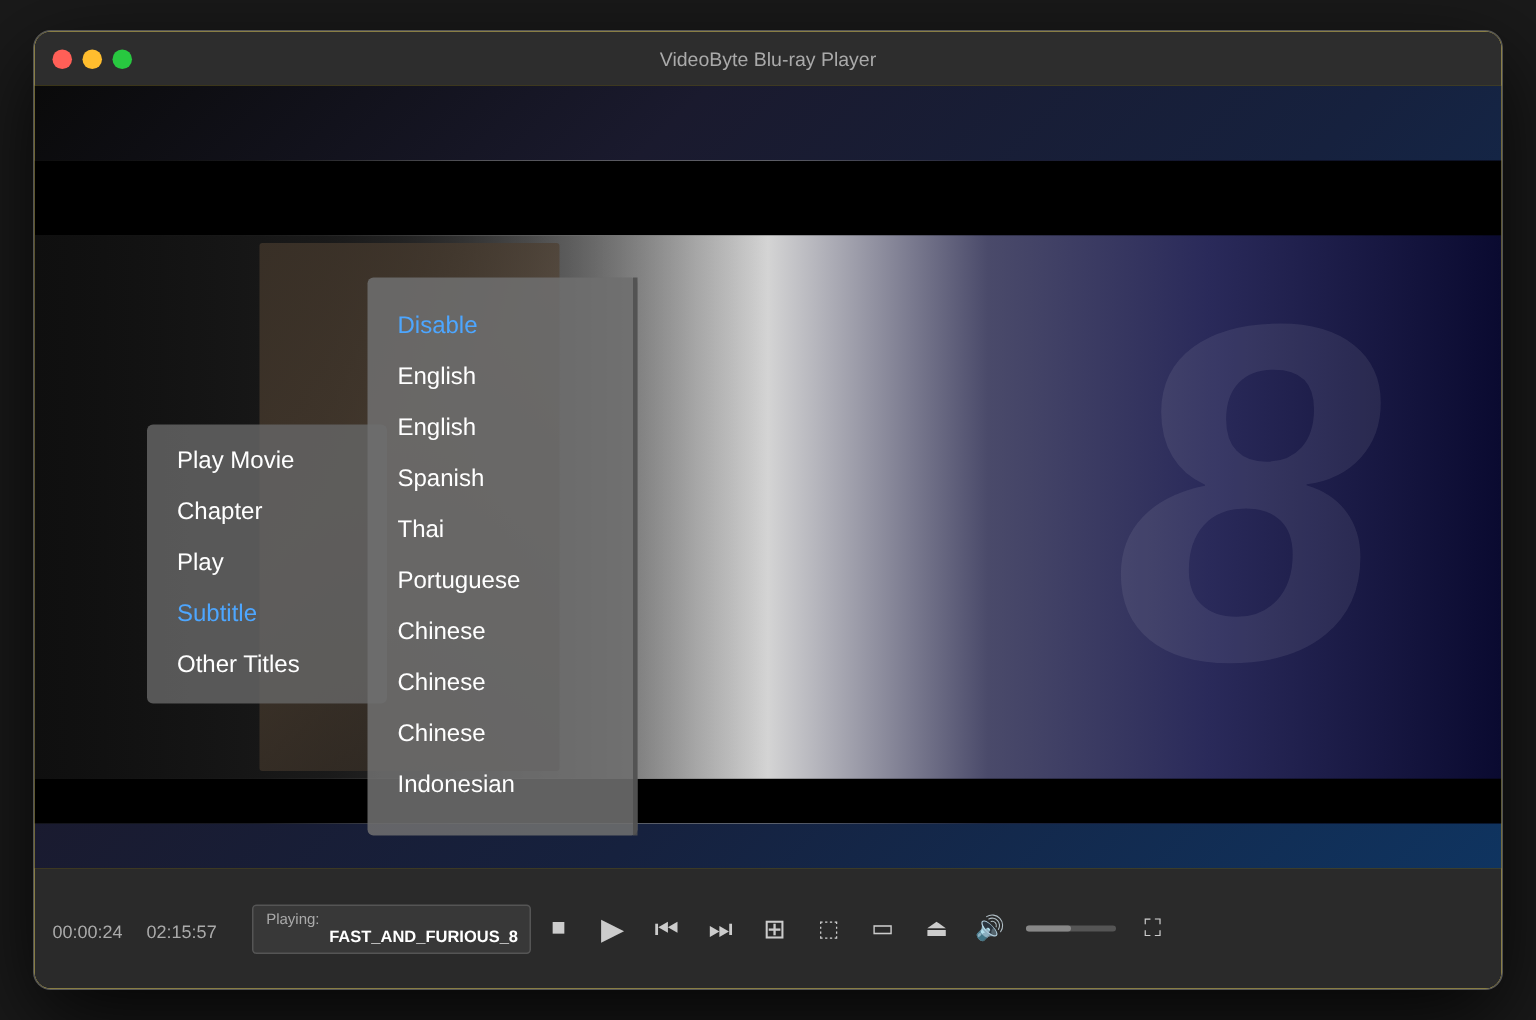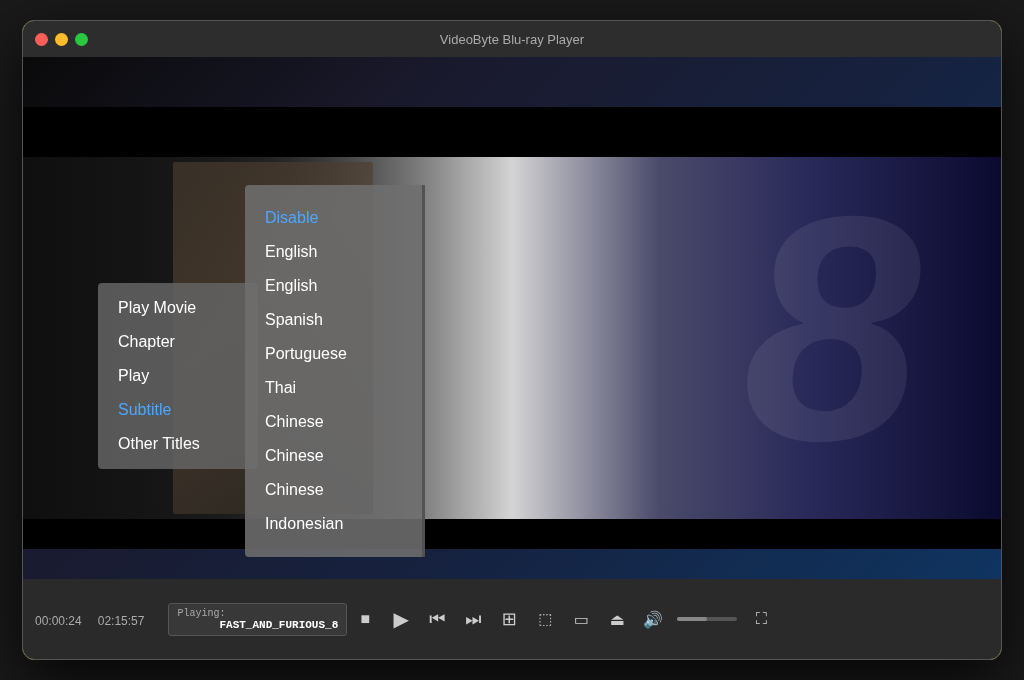--- a/index.html
+++ b/index.html
@@ -179,21 +179,20 @@
       gap: 0;
     }
     .playing-info {
       display: flex;
       flex-direction: column;
       background: rgba(60,60,60,0.8);
       border: 1px solid #555;
       border-radius: 3px;
       padding: 4px 8px;
       min-width: 120px;
-      font-family: Liberation Mono, monospace;
     }
     .playing-label {
       color: #aaa;
       font-size: 10px;
     }
     .playing-title {
       color: #fff;
       font-size: 11px;
       font-weight: bold;
       padding-left: 42px;
@@ -268,22 +267,22 @@
       <div class="menu-item active">Subtitle</div>
       <div class="menu-item">Other Titles</div>
     </div>
 
     <div class="subtitle-dropdown">
       <div class="dropdown-accent"></div>
       <div class="dropdown-item selected">Disable</div>
       <div class="dropdown-item">English</div>
       <div class="dropdown-item">English</div>
       <div class="dropdown-item">Spanish</div>
+      <div class="dropdown-item">Thai</div>
       <div class="dropdown-item">Portuguese</div>
-      <div class="dropdown-item">Thai</div>
       <div class="dropdown-item">Chinese</div>
       <div class="dropdown-item">Chinese</div>
       <div class="dropdown-item">Chinese</div>
       <div class="dropdown-item">Indonesian</div>
     </div>
   </div>
 
   <div class="controls-bar">
 
     <div class="progress-area">

